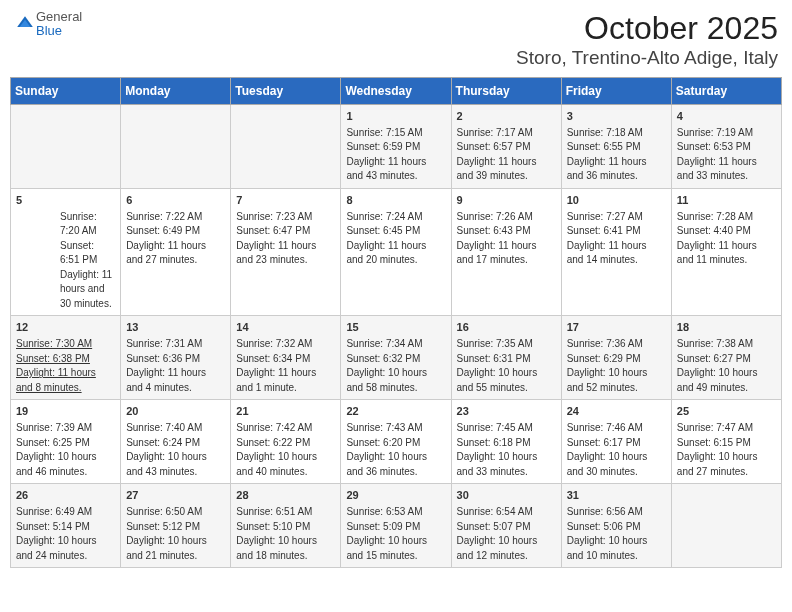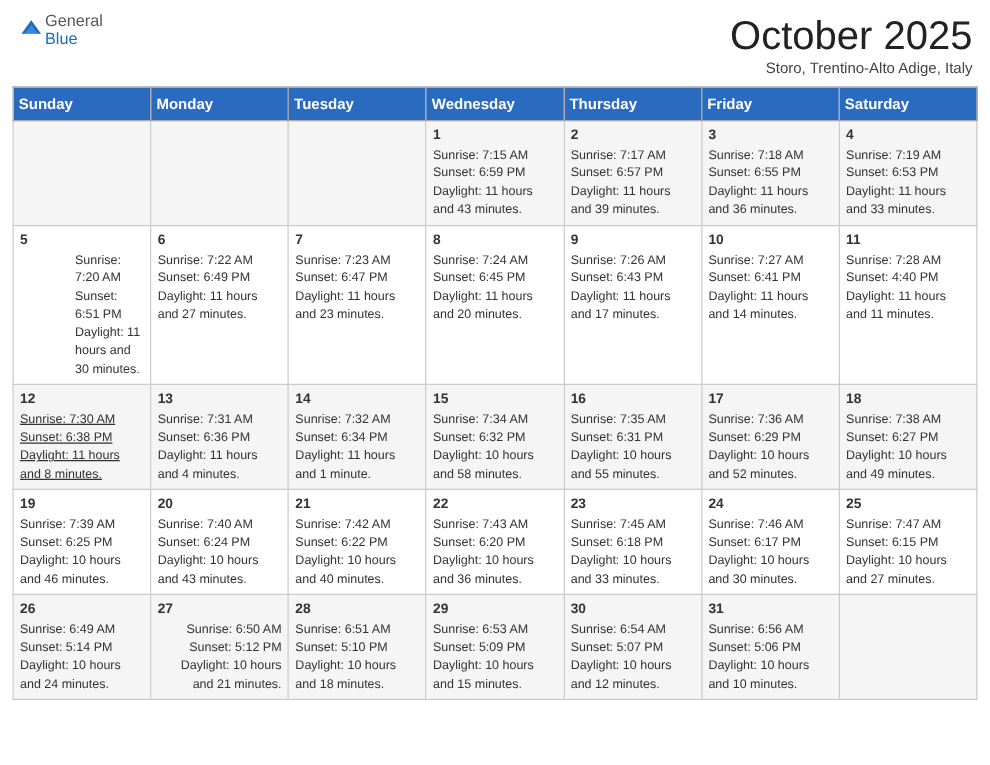--- a/index.html
+++ b/index.html
@@ -38,21 +38,21 @@
     }
     .title-block {
       text-align: right;
     }
     .calendar-title {
       font-size: 32px;
       font-weight: normal;
       color: #222;
     }
     .calendar-subtitle {
-      font-size: 12px;
+      font-size: 19px;
       color: #444;
     }
     table {
       width: 100%;
       border-collapse: collapse;
       font-size: 10.5px;
     }
     thead tr th {
       background: #2a6abf;
       color: #fff;
@@ -285,21 +285,21 @@
       </tr>
       <tr>
         <td>
           <span class="day-num">26</span>
           <div class="day-info" style="white-space: pre-line;">Sunrise: 6:49 AM
 Sunset: 5:14 PM
 Daylight: 10 hours and 24 minutes.</div>
         </td>
         <td>
           <span class="day-num">27</span>
-          <div class="day-info" style="white-space: pre-line; text-align: right;">Sunrise: 6:50 AM
+          <div class="day-info" style="white-space: pre-line;">Sunrise: 6:50 AM
 Sunset: 5:12 PM
 Daylight: 10 hours and 21 minutes.</div>
         </td>
         <td>
           <span class="day-num">28</span>
           <div class="day-info" style="white-space: pre-line;">Sunrise: 6:51 AM
 Sunset: 5:10 PM
 Daylight: 10 hours and 18 minutes.</div>
         </td>
         <td>

